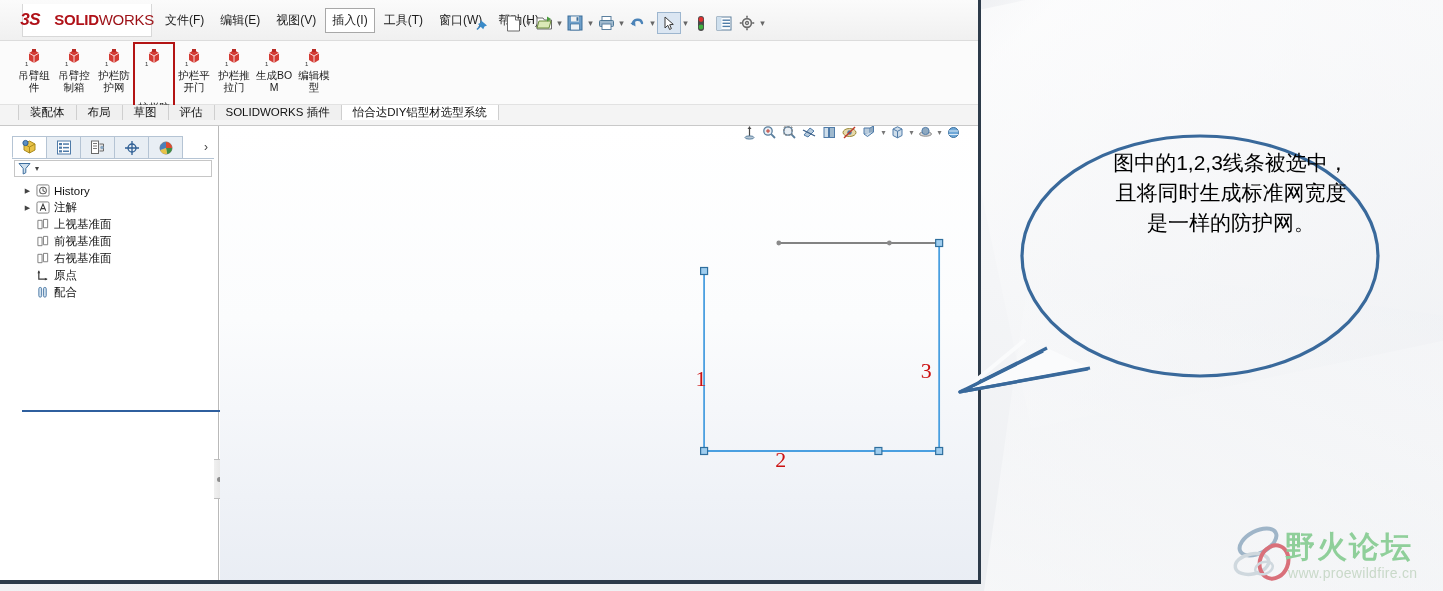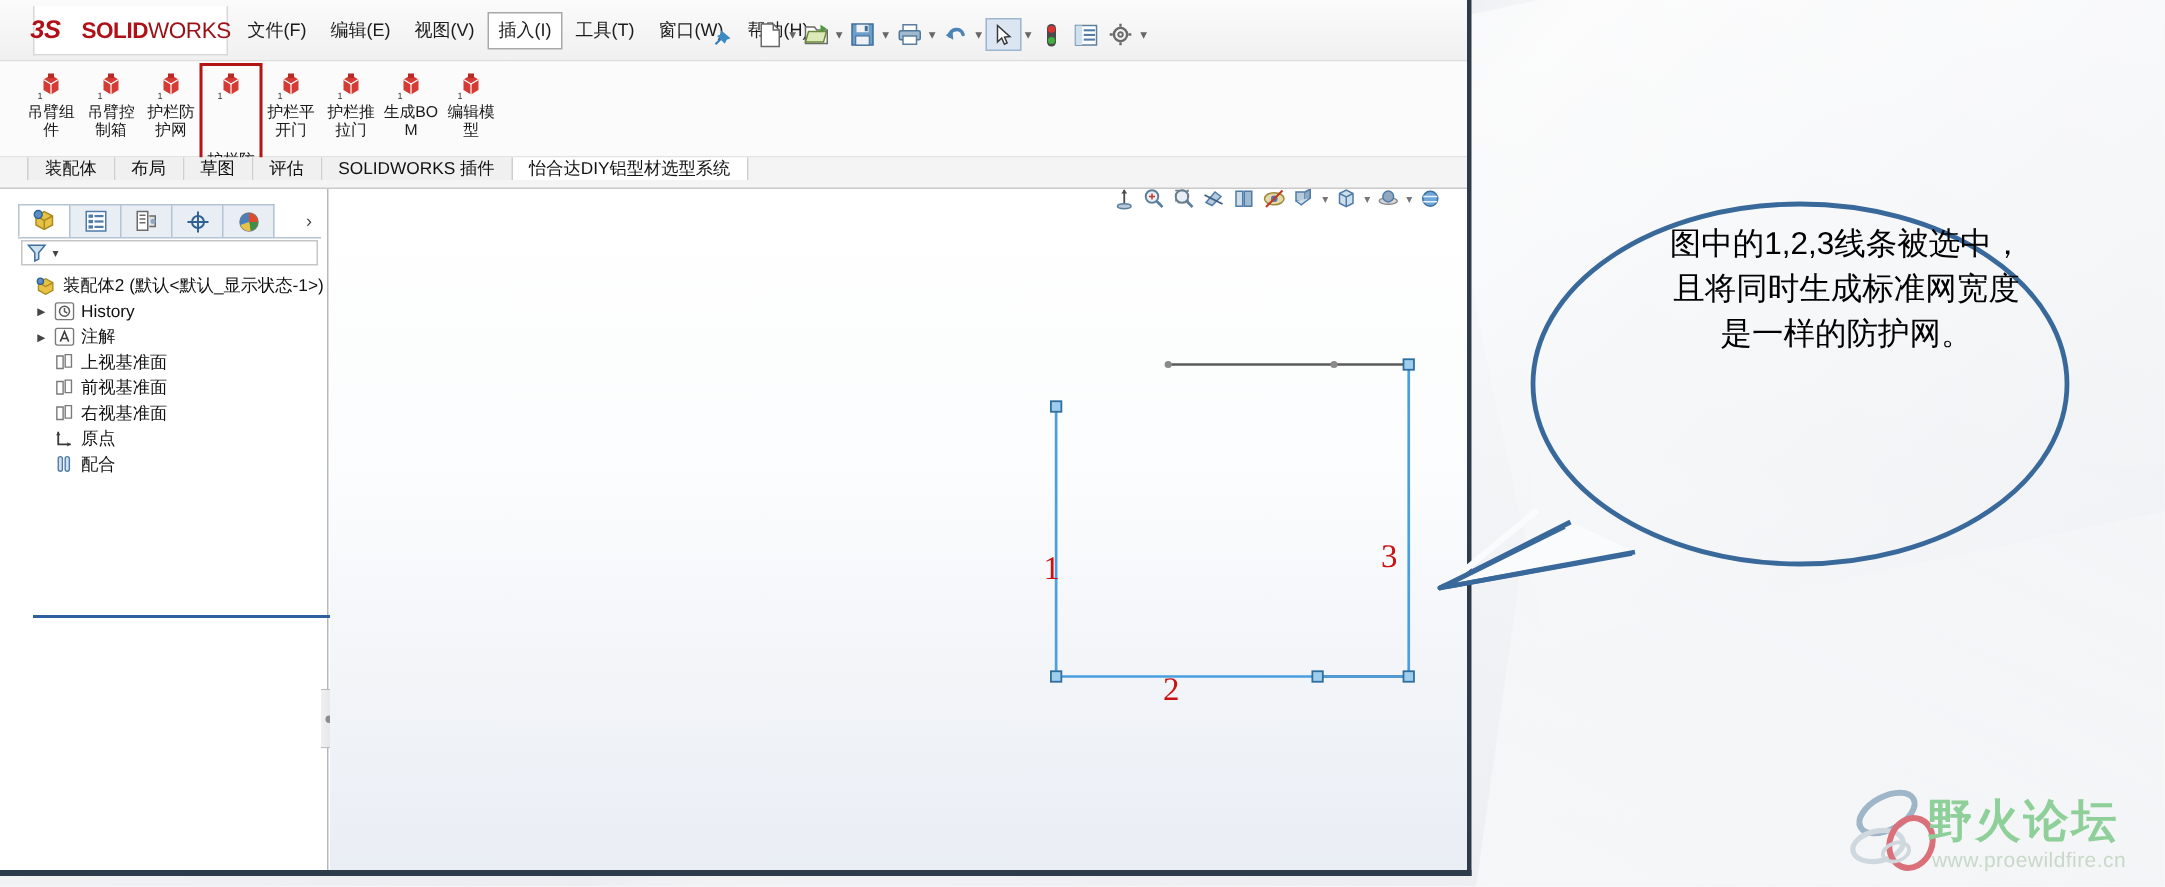--- a/index.html
+++ b/index.html
@@ -473,31 +473,20 @@
 
       <div id="fm-filter">
         <svg width="15" height="13" viewBox="0 0 15 13">
             <path d="M1 1.5 h11 l-4.2 5 v4.2 l-2.6 1.3 v-5.5 z" fill="#cfe0ee" stroke="#3f6f9e" stroke-width="1"></path>
           </svg>
         <span style="font-size:8px;color:#444;margin-left:2px;">▾</span>
       </div>
 
       <div id="tree">
 
-        <div class="trow root">
-          <span class="arrow"></span>
-          <span class="tic">
-            <svg width="14" height="14" viewBox="0 0 16 16">
-                <path d="M3 5 L8.5 2 L14 5 L14 11 L8.5 14 L3 11 Z" fill="#e8c246" stroke="#a98a1d"></path>
-                <path d="M3 5 L8.5 8 L14 5" fill="none" stroke="#a98a1d"></path>
-                <circle cx="4.5" cy="4" r="2.4" fill="#5b8fc4" stroke="#2f5f94"></circle>
-              </svg>
-          </span>
-          <span class="tlbl">装配体2  (默认&lt;默认_显示状态-1&gt;)</span>
-        </div>
 
         <div class="trow indent">
           <span class="arrow">▶</span>
           <span class="tic">
             <svg width="14" height="13" viewBox="0 0 15 14">
                 <rect x="1" y="1" width="13" height="12" rx="1.5" fill="#fff" stroke="#7a7a7a"></rect>
                 <circle cx="7.5" cy="7" r="3.6" fill="none" stroke="#5a5a5a" stroke-width="1.1"></circle>
                 <path d="M7.5 4.6 v2.6 l2 1.2" stroke="#5a5a5a" stroke-width="1.1" fill="none"></path>
               </svg>
           </span>

